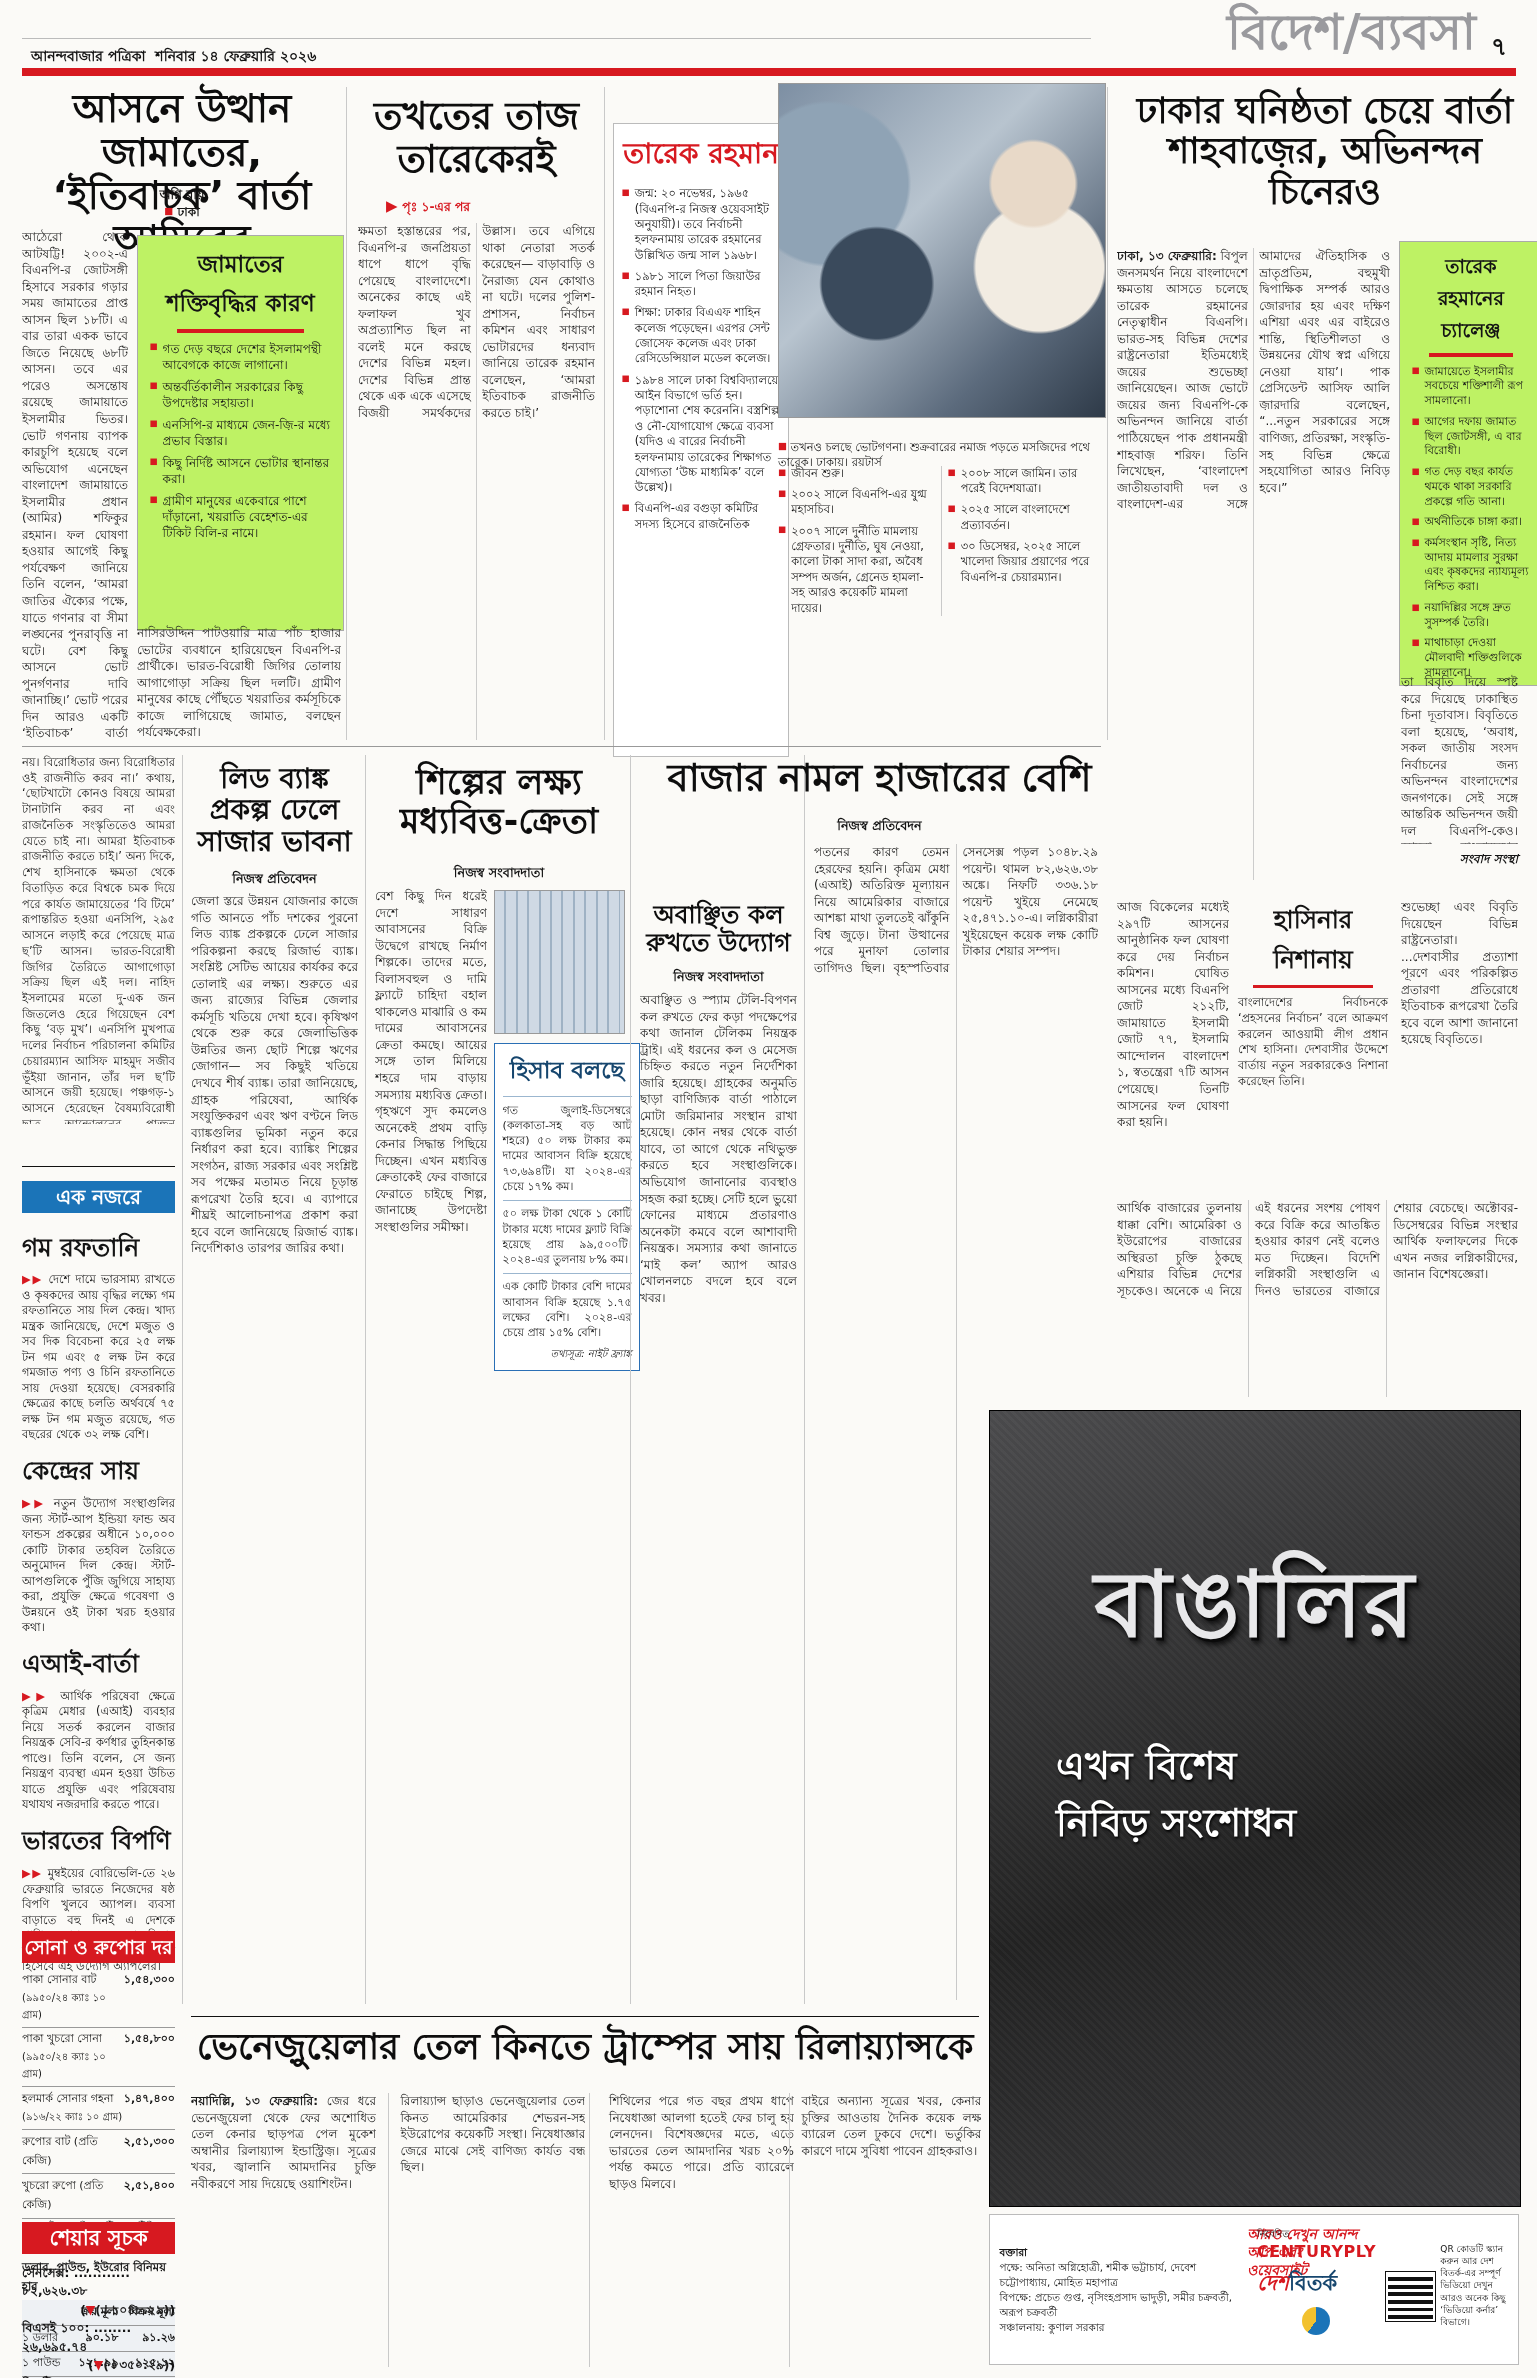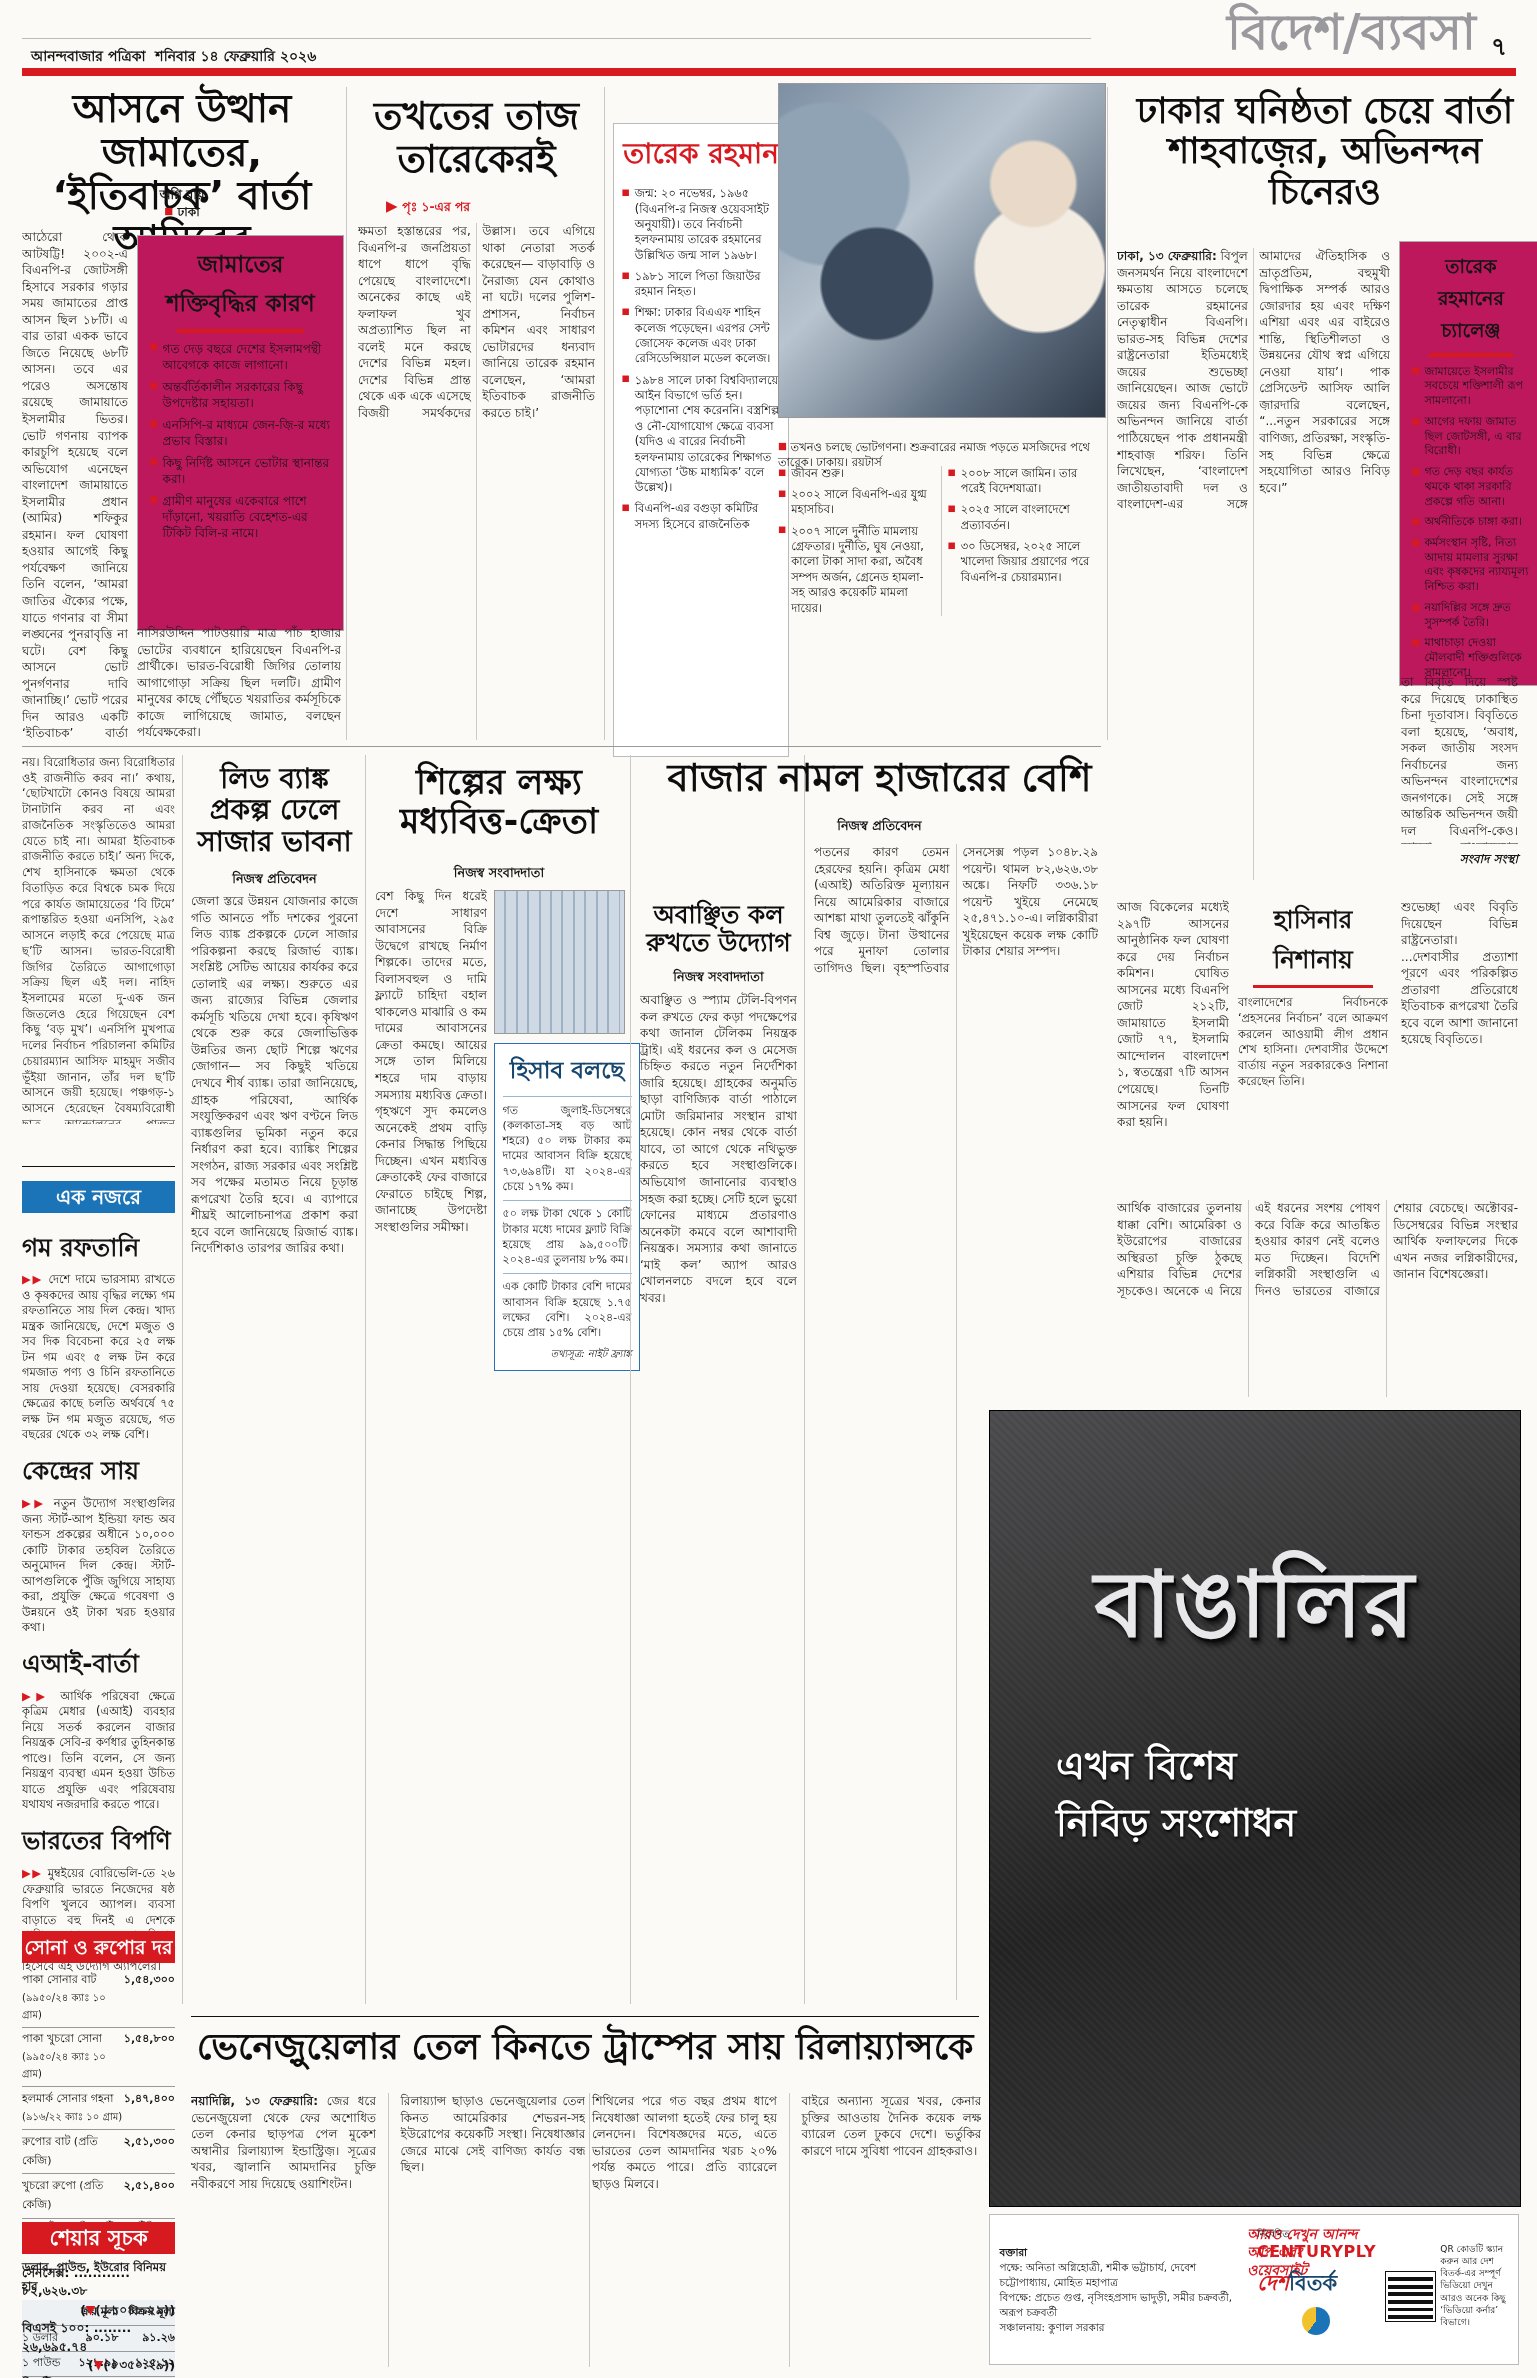--- a/index.html
+++ b/index.html
@@ -6,21 +6,21 @@
   .page{position:relative;width:1538px;height:2378px;background:#fbfaf7;margin:0 auto;
         font-family:"DejaVu Sans","Liberation Sans",sans-serif;color:#141414;overflow:hidden;}
   .abs{position:absolute;}
   .body{font-size:12px;line-height:1.38;text-align:justify;color:#1c1c1c;}
   .cols2{column-count:2;column-gap:13.2px;column-rule:0.9px solid #c9c9c9;}
   .cols3{column-count:3;column-gap:13.2px;column-rule:0.9px solid #c9c9c9;}
   .hl{font-weight:800;color:#0d0d0d;text-align:center;line-height:1.12;}
   .byline{font-weight:700;font-size:12.8px;text-align:center;}
   .dateline{font-weight:700;font-size:12px;text-align:center;}
   .redsq{color:#d71920;font-size:9.5px;vertical-align:1.9px;}
-  .factbox{border:0.9px solid #aaa;background:#be185d;padding:9.5px 11.4px;}
+  .factbox{border:0.9px solid #aaa;background:#bef264;padding:9.5px 11.4px;}
   .factbox h3{margin:0 0 5.7px;text-align:center;font-size:23px;font-weight:800;}
   .redrule{height:3.8px;background:#d71920;width:70%;margin:3.8px auto 7.6px;}
   ul.fb{list-style:none;margin:0;padding:0;font-size:12px;line-height:1.35;text-align:left;}
   ul.fb li{padding-left:13.2px;position:relative;margin-bottom:5.7px;}
   ul.fb li:before{content:"■";color:#d71920;position:absolute;left:0;top:0.9px;font-size:8.5px;}
   .banner{color:#fff;font-weight:800;font-size:20px;text-align:center;line-height:32px;height:32px;}
   .blue{background:#1b74b8;} .red{background:#d71920;}
   .railtitle{font-size:24.6px;font-weight:800;margin:9.5px 0 3.8px;}
   .railtext{font-size:11.4px;line-height:1.36;text-align:justify;}
   .arrow{color:#d71920;font-weight:800;}
@@ -303,17 +303,17 @@
     <div style="position:absolute;right:5.7px;top:28px;width:72px;font-size:9px;line-height:1.35;">QR কোডটি স্ক্যান করুন আর দেশ বিতর্ক-এর সম্পূর্ণ ভিডিয়ো দেখুন আরও অনেক কিছু ‘ভিডিয়ো কর্নার’ বিভাগে।</div>
   </div>
 
   <div class="abs sep" style="left:191px;top:2016px;width:788px;"></div>
   <div class="abs hl" style="left:191px;top:2027px;width:788px;font-size:36px;">ভেনেজ়ুয়েলার তেল কিনতে ট্রাম্পের সায় রিলায়্যান্সকে</div>
   <div class="abs body" style="left:191px;top:2093px;width:185px;height:274px;overflow:hidden;">
     <span style="font-weight:700;">নয়াদিল্লি, ১৩ ফেব্রুয়ারি:</span>
     <span>জের ধরে ভেনেজ়ুয়েলা থেকে ফের অশোধিত তেল কেনার ছাড়পত্র পেল মুকেশ অম্বানীর রিলায়্যান্স ইন্ডাস্ট্রিজ়। সূত্রের খবর, জ্বালানি আমদানির চুক্তি নবীকরণে সায় দিয়েছে ওয়াশিংটন।</span>
   </div>
   <div class="abs body vline" style="left:388px;top:2093px;width:185px;height:274px;overflow:hidden;padding-left:11.4px;">রিলায়্যান্স ছাড়াও ভেনেজ়ুয়েলার তেল কিনত আমেরিকার শেভরন-সহ ইউরোপের কয়েকটি সংস্থা। নিষেধাজ্ঞার জেরে মাঝে সেই বাণিজ্য কার্যত বন্ধ ছিল।</div>
-  <div class="abs body vline" style="left:589px;top:2093px;width:185px;height:274px;overflow:hidden;padding-left:2px;">শিথিলের পরে গত বছর প্রথম ধাপে নিষেধাজ্ঞা আলগা হতেই ফের চালু হয় লেনদেন। বিশেষজ্ঞদের মতে, এতে ভারতের তেল আমদানির খরচ ২০% পর্যন্ত কমতে পারে। প্রতি ব্যারেলে ছাড়ও মিলবে।</div>
+  <div class="abs body vline" style="left:589px;top:2093px;width:185px;height:274px;overflow:hidden;padding-left:19px;">শিথিলের পরে গত বছর প্রথম ধাপে নিষেধাজ্ঞা আলগা হতেই ফের চালু হয় লেনদেন। বিশেষজ্ঞদের মতে, এতে ভারতের তেল আমদানির খরচ ২০% পর্যন্ত কমতে পারে। প্রতি ব্যারেলে ছাড়ও মিলবে।</div>
   <div class="abs body vline" style="left:789px;top:2093px;width:180px;height:274px;overflow:hidden;padding-left:11.4px;">বাইরে অন্যান্য সূত্রের খবর, কেনার চুক্তির আওতায় দৈনিক কয়েক লক্ষ ব্যারেল তেল ঢুকবে দেশে। ভর্তুকির কারণে দামে সুবিধা পাবেন গ্রাহকরাও।</div>
 
 </div>
 
 
 </body></html>

